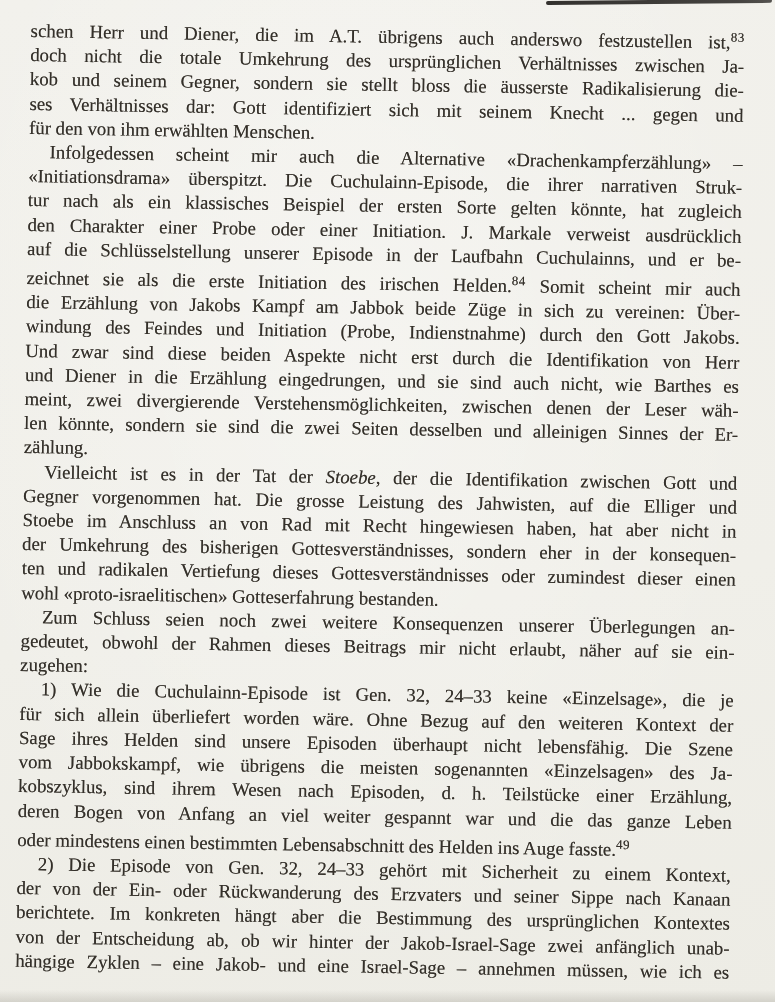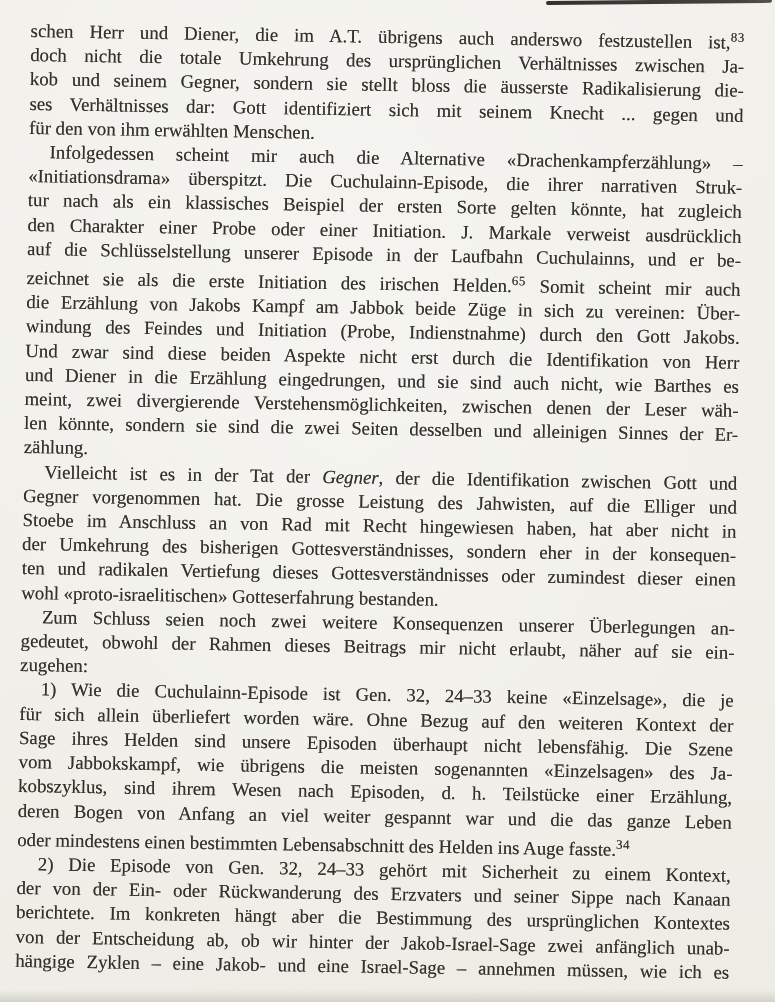--- a/index.html
+++ b/index.html
@@ -72,50 +72,50 @@
         <div class="line"><span>kob und seinem Gegner, sondern sie stellt bloss die äusserste Radikalisierung die-</span></div>
         <div class="line"><span>ses Verhältnisses dar: Gott identifiziert sich mit seinem Knecht ... gegen und</span></div>
         <div class="line short"><span>für den von ihm erwählten Menschen.</span></div>
       </div>
       <div class="para p-indent">
         <div class="line"><span>Infolgedessen scheint mir auch die Alternative «Drachenkampferzählung» –</span></div>
         <div class="line"><span>«Initiationsdrama» überspitzt. Die Cuchulainn-Episode, die ihrer narrativen Struk-</span></div>
         <div class="line"><span>tur nach als ein klassisches Beispiel der ersten Sorte gelten könnte, hat zugleich</span></div>
         <div class="line"><span>den Charakter einer Probe oder einer Initiation. J. Markale verweist ausdrücklich</span></div>
         <div class="line"><span>auf die Schlüsselstellung unserer Episode in der Laufbahn Cuchulainns, und er be-</span></div>
-        <div class="line"><span>zeichnet sie als die erste Initiation des irischen Helden.</span><span class="sup">65</span><span> Somit scheint mir auch</span></div>
+        <div class="line"><span>zeichnet sie als die erste Initiation des irischen Helden.</span><span class="sup">84</span><span> Somit scheint mir auch</span></div>
         <div class="line"><span>die Erzählung von Jakobs Kampf am Jabbok beide Züge in sich zu vereinen: Über-</span></div>
         <div class="line"><span>windung des Feindes und Initiation (Probe, Indienstnahme) durch den Gott Jakobs.</span></div>
         <div class="line"><span>Und zwar sind diese beiden Aspekte nicht erst durch die Identifikation von Herr</span></div>
         <div class="line"><span>und Diener in die Erzählung eingedrungen, und sie sind auch nicht, wie Barthes es</span></div>
         <div class="line"><span>meint, zwei divergierende Verstehensmöglichkeiten, zwischen denen der Leser wäh-</span></div>
         <div class="line"><span>len könnte, sondern sie sind die zwei Seiten desselben und alleinigen Sinnes der Er-</span></div>
         <div class="line short"><span>zählung.</span></div>
       </div>
       <div class="para p-indent">
-        <div class="line"><span>Vielleicht ist es in der Tat der </span><span class="it">Gegner</span><span>, der die Identifikation zwischen Gott und</span></div>
+        <div class="line"><span>Vielleicht ist es in der Tat der </span><span class="it">Stoebe</span><span>, der die Identifikation zwischen Gott und</span></div>
         <div class="line"><span>Gegner vorgenommen hat. Die grosse Leistung des Jahwisten, auf die Elliger und</span></div>
         <div class="line"><span>Stoebe im Anschluss an von Rad mit Recht hingewiesen haben, hat aber nicht in</span></div>
         <div class="line"><span>der Umkehrung des bisherigen Gottesverständnisses, sondern eher in der konsequen-</span></div>
         <div class="line"><span>ten und radikalen Vertiefung dieses Gottesverständnisses oder zumindest dieser einen</span></div>
         <div class="line short"><span>wohl «proto-israelitischen» Gotteserfahrung bestanden.</span></div>
       </div>
       <div class="para p-indent">
         <div class="line"><span>Zum Schluss seien noch zwei weitere Konsequenzen unserer Überlegungen an-</span></div>
         <div class="line"><span>gedeutet, obwohl der Rahmen dieses Beitrags mir nicht erlaubt, näher auf sie ein-</span></div>
         <div class="line short"><span>zugehen:</span></div>
       </div>
       <div class="para p-indent">
         <div class="line"><span>1) Wie die Cuchulainn-Episode ist Gen. 32, 24–33 keine «Einzelsage», die je</span></div>
         <div class="line"><span>für sich allein überliefert worden wäre. Ohne Bezug auf den weiteren Kontext der</span></div>
         <div class="line"><span>Sage ihres Helden sind unsere Episoden überhaupt nicht lebensfähig. Die Szene</span></div>
         <div class="line"><span>vom Jabbokskampf, wie übrigens die meisten sogenannten «Einzelsagen» des Ja-</span></div>
         <div class="line"><span>kobszyklus, sind ihrem Wesen nach Episoden, d. h. Teilstücke einer Erzählung,</span></div>
         <div class="line"><span>deren Bogen von Anfang an viel weiter gespannt war und die das ganze Leben</span></div>
-        <div class="line short"><span>oder mindestens einen bestimmten Lebensabschnitt des Helden ins Auge fasste.</span><span class="sup">34</span></div>
+        <div class="line short"><span>oder mindestens einen bestimmten Lebensabschnitt des Helden ins Auge fasste.</span><span class="sup">49</span></div>
       </div>
       <div class="para p-indent">
         <div class="line"><span>2) Die Episode von Gen. 32, 24–33 gehört mit Sicherheit zu einem Kontext,</span></div>
         <div class="line"><span>der von der Ein- oder Rückwanderung des Erzvaters und seiner Sippe nach Kanaan</span></div>
         <div class="line"><span>berichtete. Im konkreten hängt aber die Bestimmung des ursprünglichen Kontextes</span></div>
         <div class="line"><span>von der Entscheidung ab, ob wir hinter der Jakob-Israel-Sage zwei anfänglich unab-</span></div>
         <div class="line"><span>hängige Zyklen – eine Jakob- und eine Israel-Sage – annehmen müssen, wie ich es</span></div>
       </div>
     </div>
   <div class="bottom-shade"></div>

